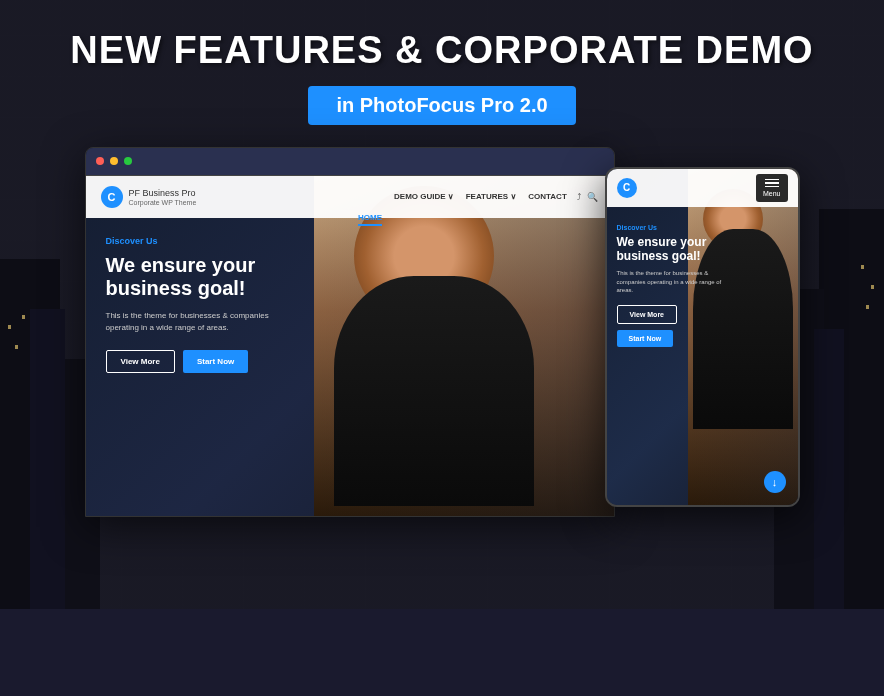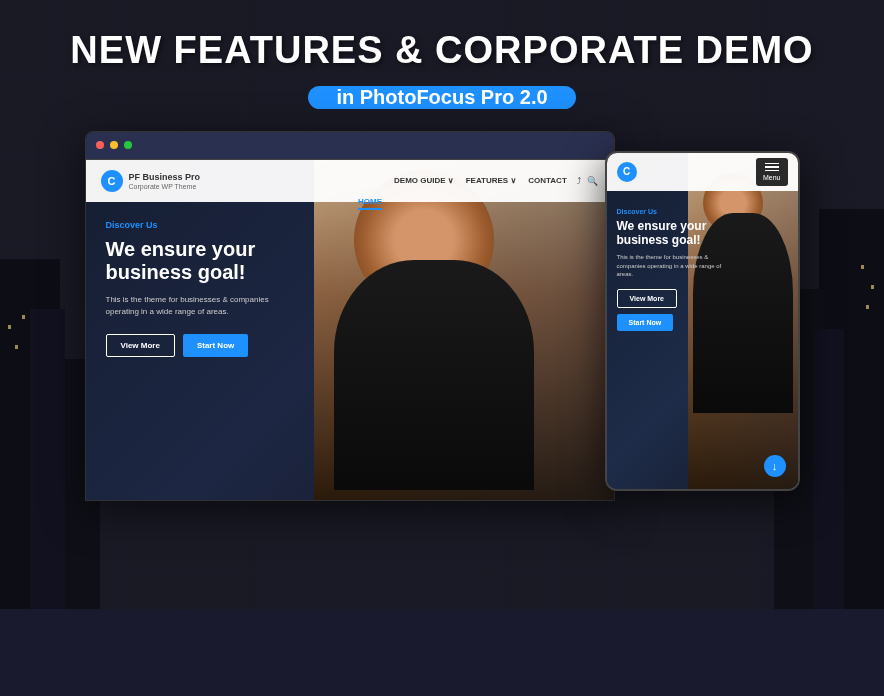--- a/index.html
+++ b/index.html
@@ -47,23 +47,23 @@
       text-shadow: 2px 2px 4px rgba(0,0,0,0.5);
       line-height: 1.1;
     }
 
     .subtitle-badge {
       display: inline-block;
       background: #1e90ff;
       color: #ffffff;
       font-size: 20px;
       font-weight: 700;
-      padding: 0 28px;
+      padding: 8px 28px;
       margin-top: 14px;
-      border-radius: 12px;
+      border-radius: 4px;
     }
 
     
     .mockups-wrapper {
       position: relative;
       z-index: 10;
       display: flex;
       justify-content: center;
       align-items: flex-start;
       margin-top: 22px;
@@ -154,21 +154,21 @@
     }
 
     .nav-logo-icon {
       width: 22px; height: 22px;
       background: #1e90ff;
       border-radius: 50%;
       display: flex; align-items: center; justify-content: center;
       font-size: 11px; font-weight: 900; color: white;
     }
 
-    .nav-logo-text { font-size: 9px; font-weight: 700; color: #333; line-height: 1.2; }
+    .nav-logo-text { font-size: 9px; font-weight: 400; color: #333; line-height: 1.2; }
     .nav-logo-sub { font-size: 7px; color: #666; }
 
     .nav-links {
       display: flex;
       gap: 12px;
       margin-left: auto;
       align-items: center;
     }
 
     .nav-link {

